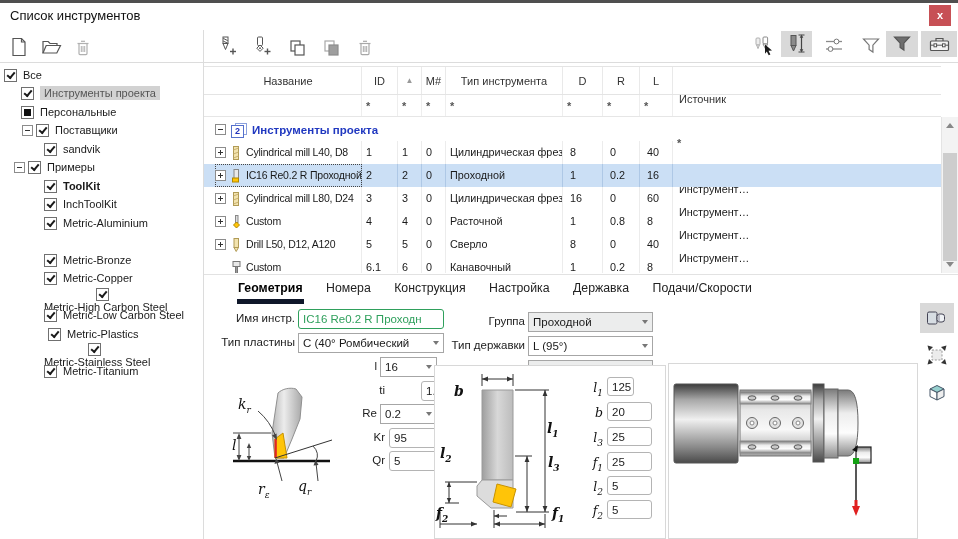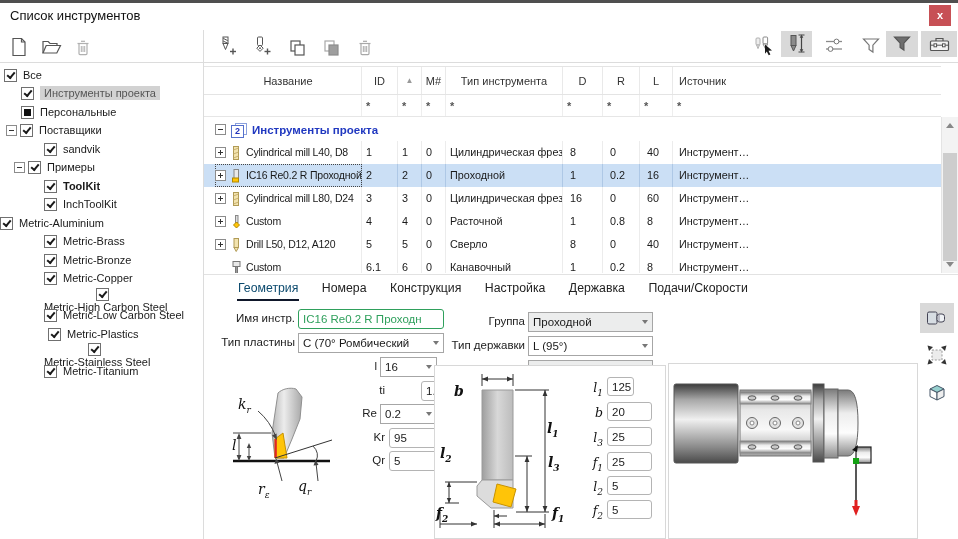--- a/index.html
+++ b/index.html
@@ -39,21 +39,21 @@
          border-bottom:1px solid #e4e4e4;font-size:11px;color:#333;}
   .th{text-align:center;border-right:1px solid #e9e9e9;height:100%;display:flex;
       align-items:center;justify-content:center;box-sizing:border-box;}
   .th.c-src{justify-content:flex-start;padding-left:6px;border-right:none;}
   .tfilter{position:absolute;left:204px;top:95px;width:737px;height:22px;display:flex;
            padding-left:11px;box-sizing:border-box;border-bottom:1px solid #e6e6e6;
            font-size:11px;font-weight:bold;color:#555;}
   .tf{border-right:1px solid #eeeeee;box-sizing:border-box;padding-left:4px;line-height:22px;}
   .tf.c-src{border-right:none;}
   .c-name{width:147px;}.c-id{width:36px;}.c-sort{width:24px;}.c-m{width:24px;}
-  .c-type{width:117px;}.c-d{width:40px;}.c-r{width:37px;}.c-l{width:33px;}.c-src{flex:1;}
+  .c-type{width:117px;}.c-d{width:40px;}.c-r{width:37px;}.c-l{width:33px;}.c-src{flex:1;margin-top:37px;}
   .tbody{position:absolute;left:204px;top:117px;width:737px;height:156px;overflow:hidden;}
   .tr{position:absolute;left:0;width:737px;height:23px;display:flex;padding-left:11px;
       box-sizing:border-box;font-size:10.8px;}
   .td{height:23px;line-height:23px;border-right:1px solid #ececec;box-sizing:border-box;
       overflow:hidden;white-space:nowrap;padding-left:4px;}
   .td.c-name{display:flex;align-items:center;gap:4px;padding-left:0;}
   .td.c-d,.td.c-r,.td.c-l{padding-left:7px;}
   .td.c-src{padding-left:6px;border-right:none;}
   .ntext{letter-spacing:-0.2px;font-size:10.5px;white-space:nowrap;}
   .tr.sel{background:#cbdff5;}
@@ -71,21 +71,21 @@
   
   .sb{left:941px;top:117px;width:16px;height:156px;background:#f3f3f3;border-left:1px solid #e4e4e4;}
   .sb-thumb{position:absolute;left:1px;top:36px;width:14px;height:108px;background:#cdcdcd;}
   .tri-up{position:absolute;left:4px;top:6px;width:0;height:0;border-left:4px solid transparent;
           border-right:4px solid transparent;border-bottom:5px solid #888;}
   .tri-dn{position:absolute;left:4px;bottom:6px;width:0;height:0;border-left:4px solid transparent;
           border-right:4px solid transparent;border-top:5px solid #888;}
   
   .tabs{left:237px;top:278px;height:23px;white-space:nowrap;}
   .tab{display:inline-block;margin-right:17px;font-size:12.3px;color:#222;padding:2px 1px 4px 1px;cursor:default;}
-  .tab.active{color:#0c4a6e;border-bottom:2px solid #0f172a;}
+  .tab.active{color:#000000;border-bottom:5px solid #0f172a;font-weight:bold;}
   
   .flabel{position:absolute;font-size:11.5px;color:#222;text-align:right;white-space:nowrap;}
   .inp{position:absolute;height:20px;border:1px solid #b4b4b4;border-radius:3px;background:#fff;
        font-size:11.5px;line-height:18px;padding:0 4px;box-sizing:border-box;white-space:nowrap;overflow:hidden;}
   .inp.green{border-color:#2fa05c;color:#2fa05c;}
   .combo{position:absolute;height:20px;border:1px solid #a6a6a6;background:#fff;font-size:11.5px;
          line-height:18px;padding:0 15px 0 4px;box-sizing:border-box;white-space:nowrap;overflow:hidden;}
   .combo.gray{background:#eceded;}
   .dd{position:absolute;right:4px;top:50%;margin-top:-2px;width:0;height:0;
       border-left:3.5px solid transparent;border-right:3.5px solid transparent;border-top:4px solid #777;}
@@ -134,21 +134,21 @@
     <span class="tl">Все</span>
   </div>
   <div class="ti" style="top:84px;padding-left:21px;">
     <span class="cb checked"></span>
     <span class="tl sel">Инструменты проекта</span>
   </div>
   <div class="ti" style="top:103px;padding-left:21px;">
     <span class="cb partial"></span>
     <span class="tl">Персональные</span>
   </div>
-  <div class="ti" style="top:121px;padding-left:6px;">
+  <div class="ti" style="top:121px;padding-left:22px;">
     <span class="exp"></span>
     <span class="cb checked"></span>
     <span class="tl">Поставщики</span>
   </div>
   <div class="ti" style="top:140px;padding-left:44px;">
     <span class="cb checked"></span>
     <span class="tl">sandvik</span>
   </div>
   <div class="ti" style="top:158px;padding-left:14px;justify-content:space-between;">
     <span class="exp"></span>
@@ -156,27 +156,23 @@
     <span class="tl">Примеры</span>
   </div>
   <div class="ti" style="top:177px;padding-left:44px;">
     <span class="cb checked"></span>
     <span class="tl bold">ToolKit</span>
   </div>
   <div class="ti" style="top:195px;padding-left:44px;">
     <span class="cb checked"></span>
     <span class="tl">InchToolKit</span>
   </div>
-  <div class="ti" style="top:214px;">
+  <div class="ti" style="top:214px;padding-left:44px;">
     <span class="cb checked"></span>
     <span class="tl">Metric-Aluminium</span>
-  </div>
-  <div class="ti" style="top:232px;padding-left:44px;">
-    <span class="cb checked"></span>
-    <span class="tl">Metric-Brass</span>
   </div>
   <div class="ti" style="top:251px;padding-left:44px;">
     <span class="cb checked"></span>
     <span class="tl">Metric-Bronze</span>
   </div>
   <div class="ti" style="top:269px;padding-left:44px;">
     <span class="cb checked"></span>
     <span class="tl">Metric-Copper</span>
   </div>
   <div class="ti" style="top:288px;padding-left:44px;flex-direction:column;">
@@ -456,21 +452,21 @@
     <span class="tab">Настройка</span>
     <span class="tab">Державка</span>
     <span class="tab">Подачи/Скорости</span>
   </div>
 
   <div class="flabel" style="left:215px;top:312px;width:80px;">Имя инстр.</div>
   <div class="inp green" style="left:298px;top:309px;width:146px;">IC16 Re0.2 R Проходн</div>
 
   <div class="flabel" style="left:213px;top:336px;width:82px;">Тип пластины</div>
   <div class="combo" style="left:298px;top:333px;width:146px;">
-    <span>C (70° Ромбический</span>
+    <span>C (40° Ромбический</span>
     <span class="dd"></span>
   </div>
 
   <div class="flabel" style="left:330px;top:360px;width:47px;">l</div>
   <div class="combo" style="left:380px;top:357px;width:57px;">
     <span>16</span>
     <span class="dd"></span>
   </div>
   <div class="flabel" style="left:334px;top:384px;width:51px;">ti</div>
   <div class="inp" style="left:389px;top:381px;width:49px;margin-left:32px;">1.98</div>

